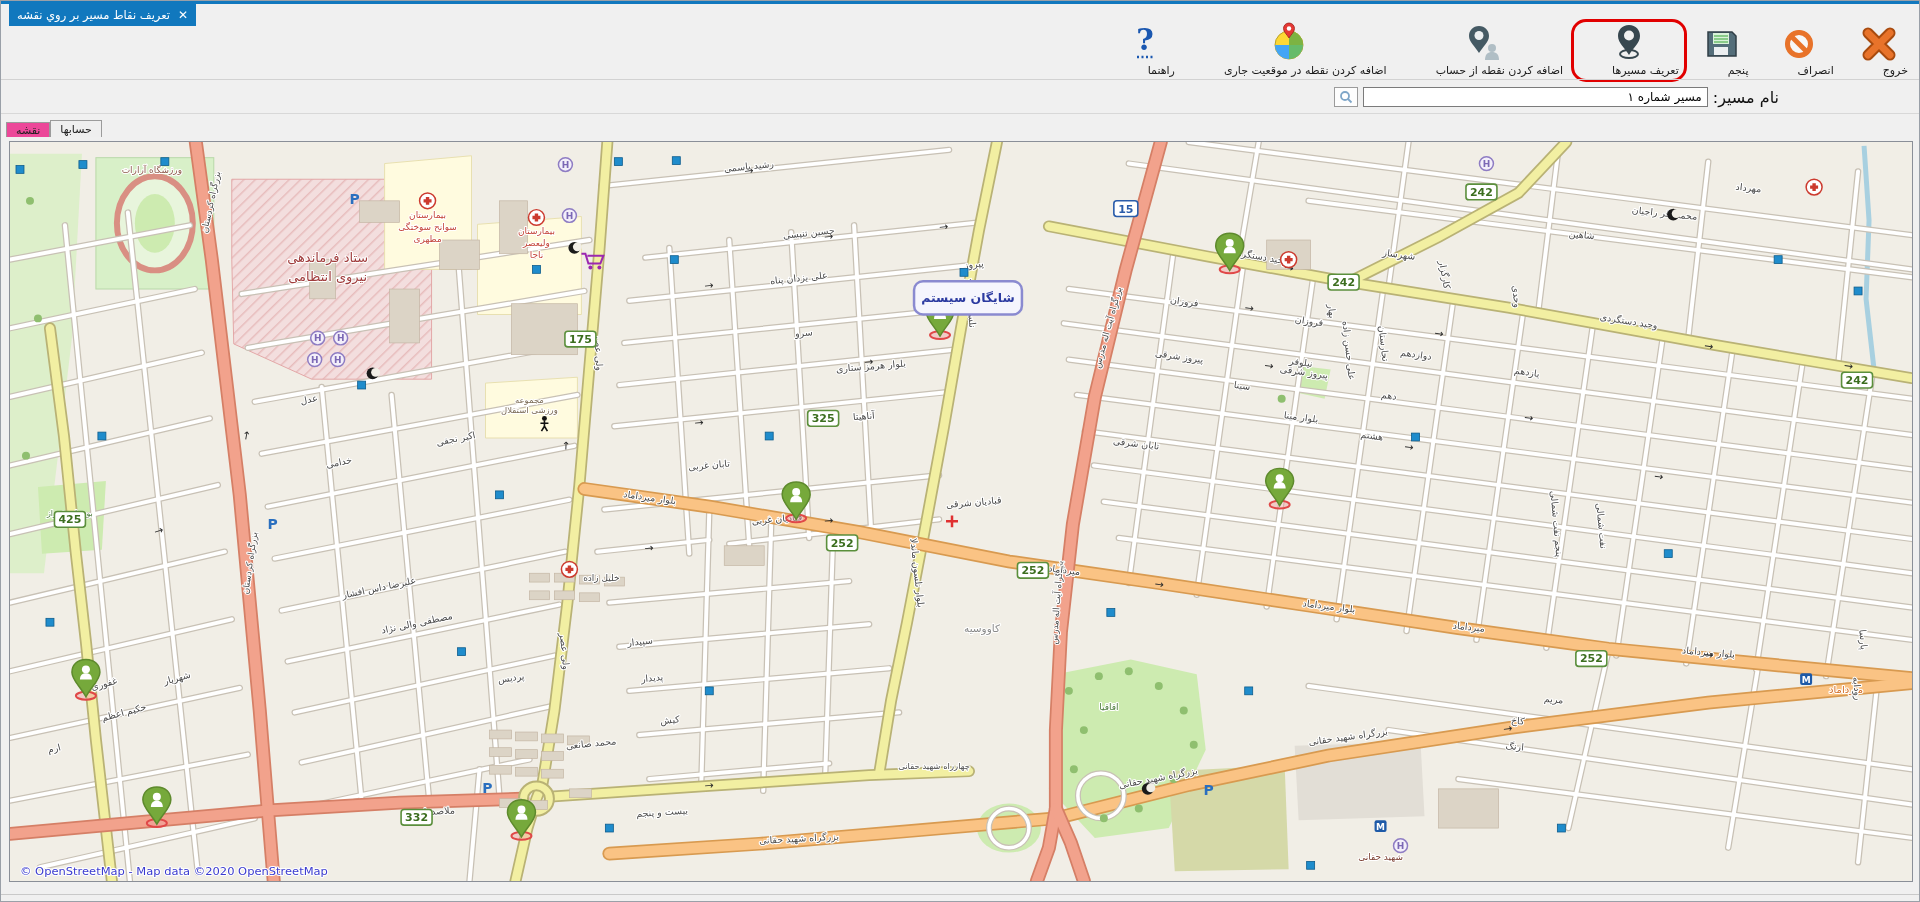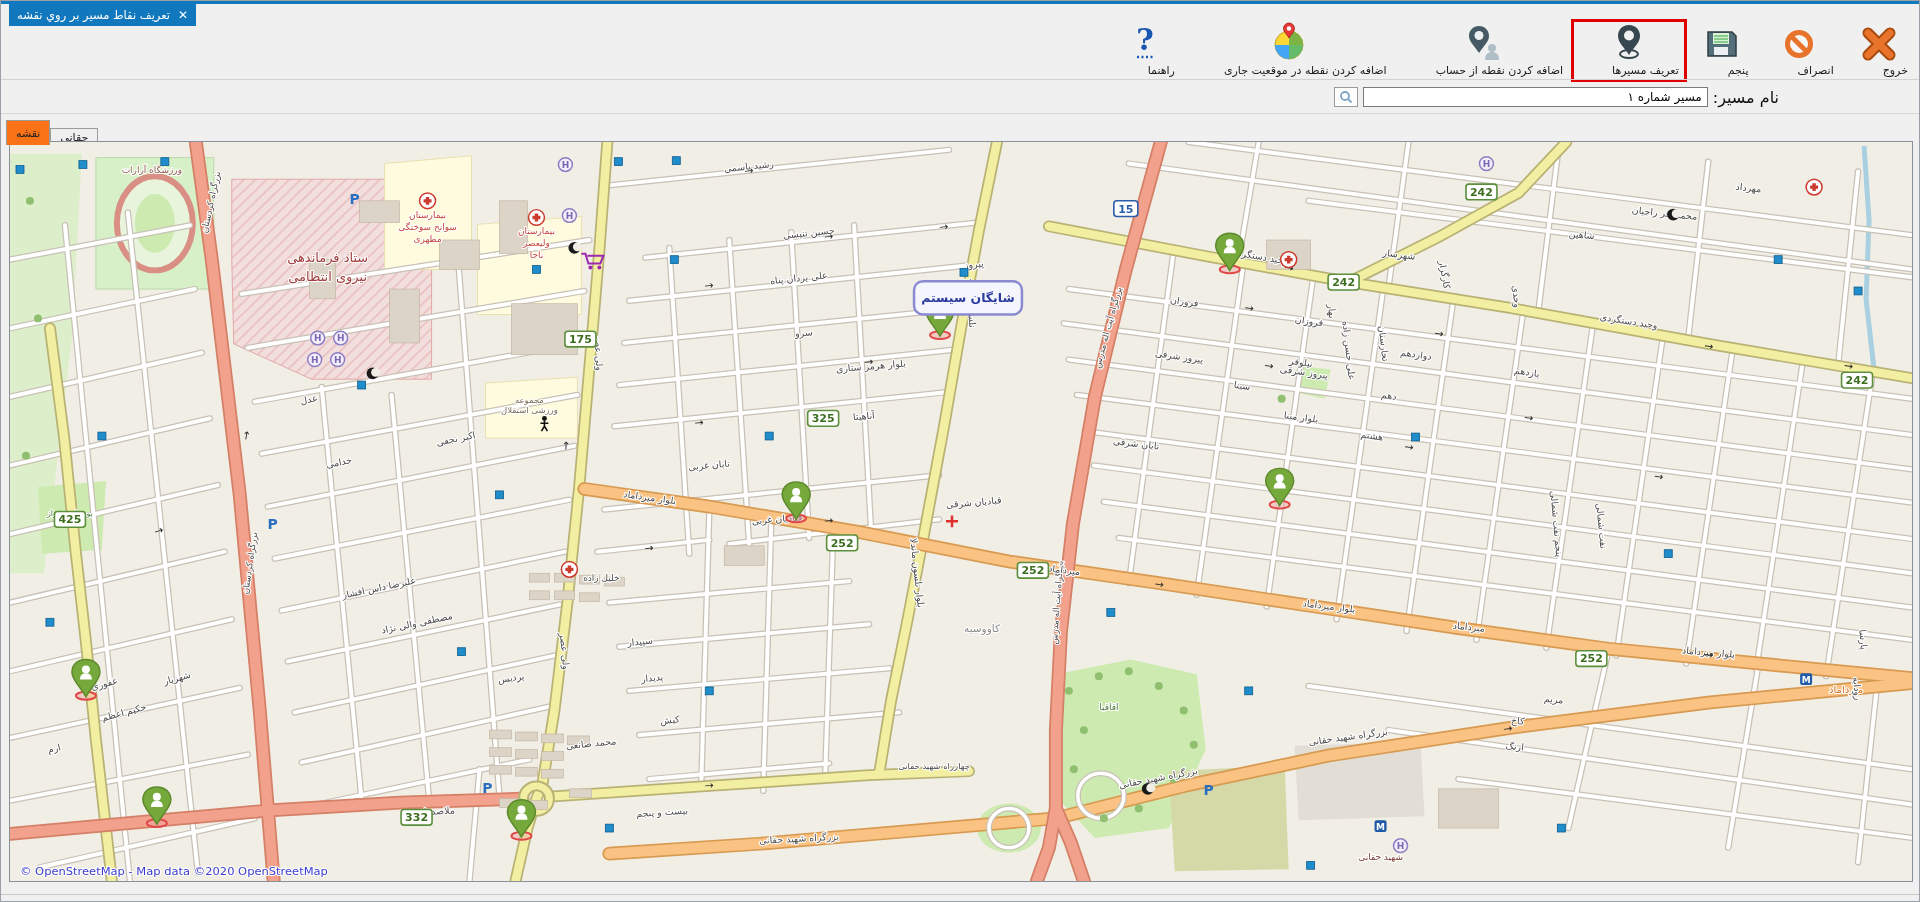--- a/index.html
+++ b/index.html
@@ -12,40 +12,40 @@
     background:#1178be; color:#fff; font-size:11.5px; display:flex; align-items:center;
     flex-direction:row-reverse; padding:0 8px; gap:8px; }
   .titletab .close { color:#fff; font-size:12px; font-weight:bold; cursor:pointer; }
   
   .toolbar { position:absolute; top:22px; right:6px; height:56px; display:flex;
     direction:rtl; align-items:flex-end; gap:6px; }
   .tbtn { display:flex; flex-direction:column; align-items:center; justify-content:flex-end;
     gap:2px; padding:2px 5px; cursor:pointer; }
   .tbtn .ticon { height:38px; display:flex; align-items:flex-end; }
   .tbtn .tlabel { font-size:11px; color:#1a1a1a; white-space:nowrap;margin-left:33px; }
-  .tbtn.hl { outline:3px solid #e10000; outline-offset:0px; }
+  .tbtn.hl { outline:3px solid #e10000; outline-offset:0px;border-radius:12px; }
   .tbar-sep { position:absolute; left:0; top:78px; width:100%; height:0;
     border-top:1px solid #d2d2d2; }
   
   .formrow { position:absolute; top:84px; right:140px; height:24px; display:flex;
     direction:rtl; align-items:center; gap:5px; }
   .formrow label { font-size:16px; color:#111; }
   .formrow input { width:345px; height:20px; border:1px solid #7b7b7b; background:#fff;
     font-family:"DejaVu Sans",sans-serif; font-size:12px; padding:0 5px;
     direction:rtl; }
   .searchbtn { width:24px; height:20px; background:#fdfdfd; border:1px solid #9b9b9b;
     display:flex; align-items:center; justify-content:center; cursor:pointer; }
   .row-sep { position:absolute; left:0; top:112px; width:100%; height:0;
     border-top:1px solid #d8d8d8; }
   
   .tabs { position:absolute; left:5px; top:119px; display:flex; align-items:flex-end; }
   .tab { font-size:11px; padding:3px 9px 3px 9px; border:1px solid #9b9b9b;
     border-bottom:none; background:#efefef; color:#222; cursor:pointer; height:17px;
     display:flex; align-items:center; }
-  .tab.active { background:#f97316; height:25px; position:relative; z-index:2; }
+  .tab.active { background:#ec4899; height:15px; position:relative; z-index:2; }
   
   .map { position:absolute; left:8px; top:140px; width:1904px; height:741px;
     border:1px solid #8a8f98; background:#f1eee6; overflow:hidden; }
   .map svg { display:block; width:100%; height:100%; }
   text.mlab { paint-order:stroke; stroke:#ffffff; stroke-width:2.2px; stroke-linejoin:round; }
   .bottomstrip { position:absolute; left:0; bottom:0; width:100%; height:7px; background:#f0f0f0;
     border-top:1px solid #c9c9c9; }
 </style>
 </head>
 <body>
@@ -142,21 +142,21 @@
       <svg width="14" height="14" viewBox="0 0 14 14">
         <circle cx="6" cy="6" r="4" fill="#fff" stroke="#7fa6c8" stroke-width="1.8"></circle>
         <path d="M9,9 L12.5,12.5" stroke="#7fa6c8" stroke-width="1.8"></path>
       </svg>
     </span>
   </div>
   <div class="row-sep"></div>
 
   <div class="tabs">
     <div class="tab active">نقشه</div>
-    <div class="tab">حقانی</div>
+    <div class="tab">حسابها</div>
   </div>
 
   <div class="map">
     <svg id="map-svg" viewBox="0 0 1904 754" preserveAspectRatio="none">
         <defs>
           <pattern id="hatch" width="8" height="8" patternUnits="userSpaceOnUse" patternTransform="rotate(45)">
             <rect width="8" height="8" fill="#f3dede"></rect>
             <line x1="0" y1="0" x2="0" y2="8" stroke="#e7bcbc" stroke-width="3"></line>
           </pattern>
         </defs>

